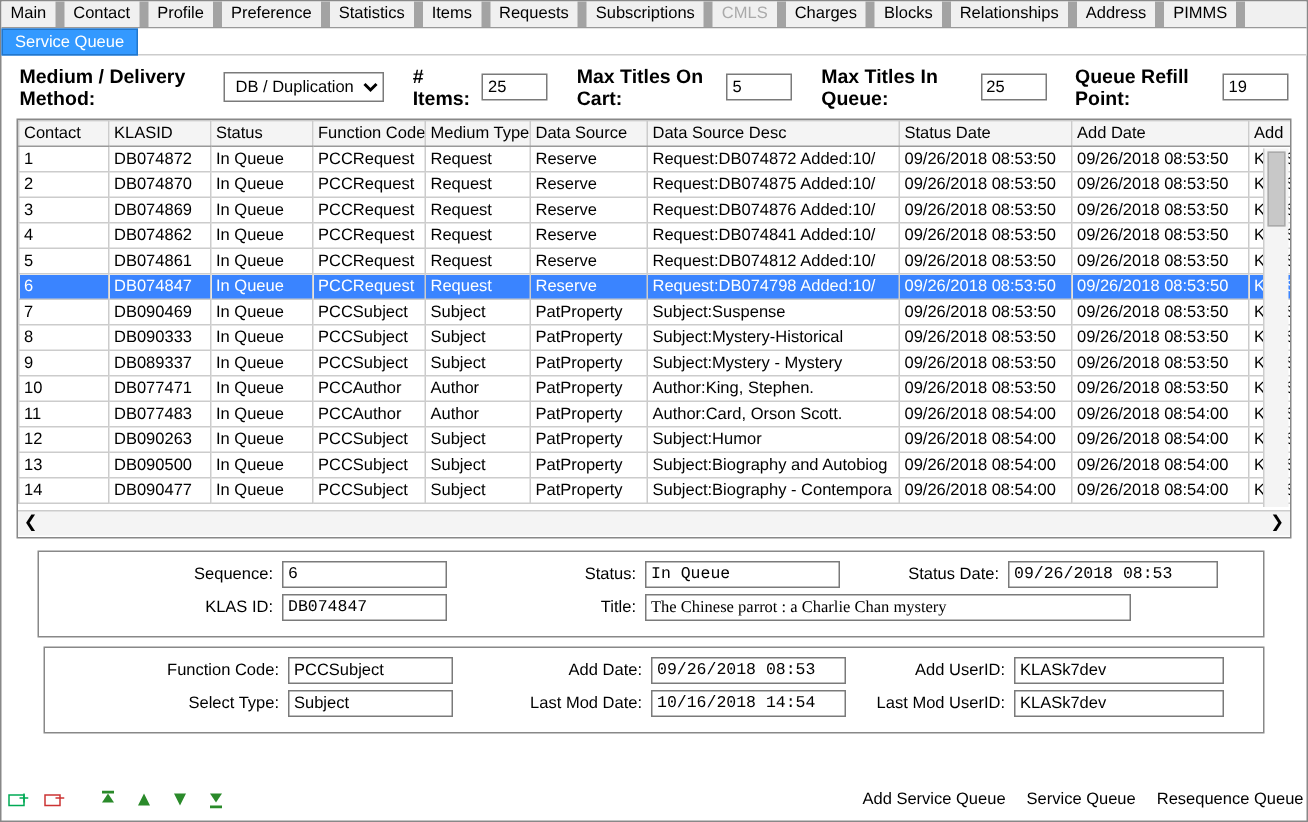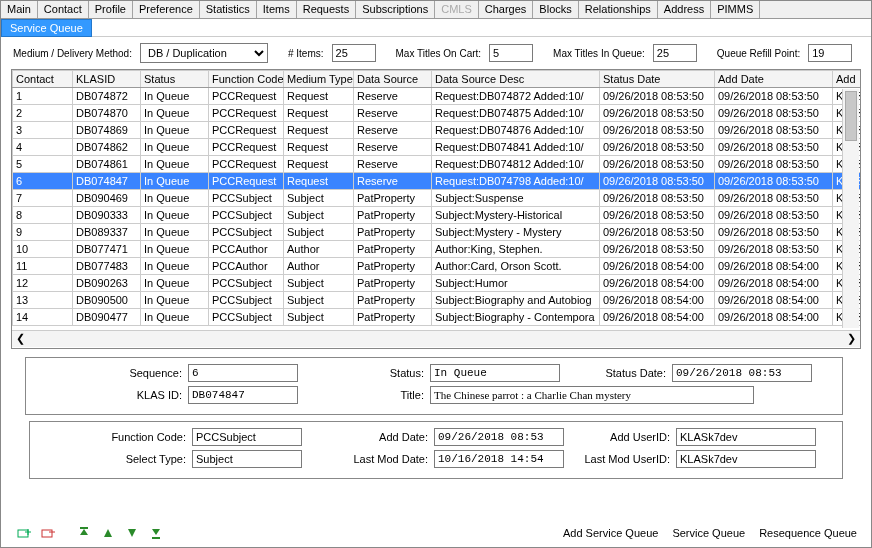--- a/index.html
+++ b/index.html
@@ -1,44 +1,44 @@
 <!DOCTYPE html>
 <html><head>
 <meta charset="utf-8">
 <style>
   * { box-sizing: border-box; margin: 0; padding: 0; }
   body { font-family: Tahoma, Arial, sans-serif; font-size: 11px; background: #fff; color: #000; }
   .window { width: 872px; height: 548px; border: 1px solid #888; position: relative; background: #fff; }
   .tabs { display: flex; background: #f0f0f0; border-bottom: 1px solid #999; height: 18px; }
-  .tab { padding: 2px 6px; border-right: 1px solid #a3a3a3; font-size: 11px; cursor: pointer; }
+  .tab { padding: 2px 6px; border-right: 6px solid #a3a3a3; font-size: 11px; cursor: pointer; }
   .tab.disabled { color: #aaa; }
   .subtab-row { background: #fff; height: 18px; border-bottom: 1px solid #ccc; }
   .subtab { display: inline-block; padding: 2px 8px; background: #3399ff; color: #fff; border: 1px solid #2277cc; font-size: 11px; cursor: pointer; }
   .toolbar { display: flex; align-items: center; gap: 8px; padding: 6px 12px; }
-  .toolbar label { font-size: 10px; }
+  .toolbar label { font-size: 13px; font-weight: bold; }
   .toolbar select, .toolbar input { font-size: 11px; padding: 1px 3px; border: 1px solid #7a7a7a; background: #fff; }
   .toolbar select { width: 128px; height: 20px; }
   .toolbar input { width: 44px; height: 18px; }
   .grid-wrap { margin: 0 10px; border: 1px solid #888; height: 280px; position: relative; }
   .grid-scroll { height: 260px; overflow: hidden; }
   table.grid { width: 100%; border-collapse: collapse; table-layout: fixed; }
   table.grid th, table.grid td { border: 1px solid #ccc; padding: 1px 3px; font-size: 11px; white-space: nowrap; overflow: hidden; text-align: left; height: 17px; }
   table.grid th { background: #f4f4f4; font-weight: normal; border-bottom: 1px solid #999; }
   .seq { text-align: right; padding-right: 4px; }
   tr.sel td { background: #3a84ff; color: #fff; }
   .hscroll { height: 17px; border-top: 1px solid #ccc; display:flex; justify-content:space-between; background:#f4f4f4; }
   .hscroll .arrow { width: 17px; text-align:center; line-height:15px; cursor:pointer; }
   .vscroll { position:absolute; right:1px; top:19px; width:17px; height:239px; background:#f4f4f4; border-left:1px solid #ccc; }
   .vscroll .thumb { background:#c8c8c8; height:50px; margin:2px; border:1px solid #aaa; }
   .detail { margin: 8px 28px 0 24px; border: 1px solid #888; padding: 6px 8px; }
   .row { display: flex; align-items: center; gap: 6px; margin-bottom: 4px; }
   .row label { text-align: right; font-size: 11px; }
   .row input { border: 1px solid #7a7a7a; font-size: 11px; padding: 1px 3px; height: 18px; background: #fff; font-family: "Courier New", monospace; }
   .detail2 { margin: 6px 28px 0 28px; border: 1px solid #888; padding: 6px 8px; }
-  .bottom { position:absolute; bottom:2px; left:0; right:0; display:flex; justify-content:space-between; align-items:center; padding: 4px 14px; }
+  .bottom { position:absolute; bottom:2px; left:0; right:0; display:flex; justify-content:space-between; align-items:center; padding: 4px 2px; }
   .bottom-left { display:flex; gap:6px; }
   .icon-btn { width:18px; height:16px; display:inline-flex; align-items:center; justify-content:center; cursor:pointer; }
   .bottom-right { display:flex; gap:14px; }
   .link-btn { font-size:11px; cursor:pointer; }
   .col-seq{width:60px} .col-klas{width:68px} .col-status{width:68px} .col-func{width:75px} .col-sel{width:70px} .col-ds{width:78px} .col-desc{width:168px} .col-sdate{width:115px} .col-adate{width:118px} .col-add{width:30px}
 </style>
 </head>
 <body>
 
 <div class="window">

